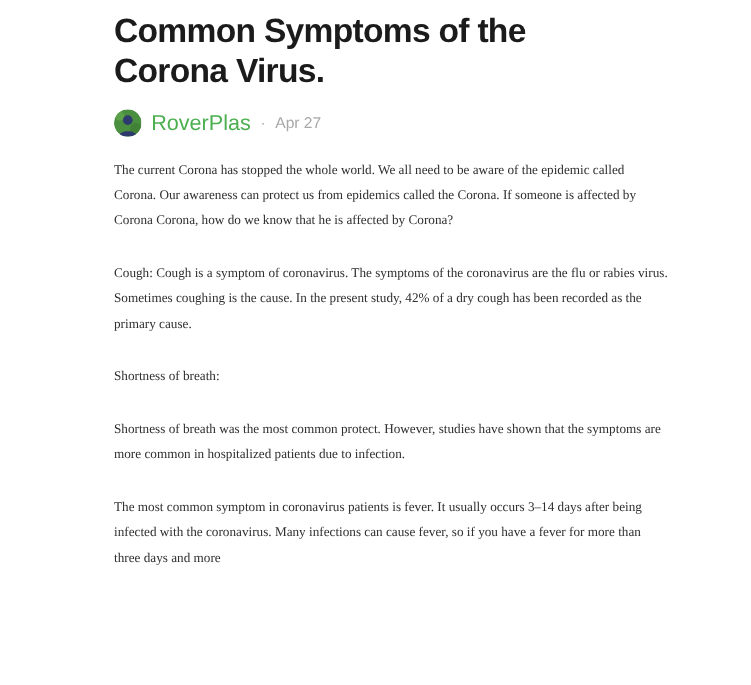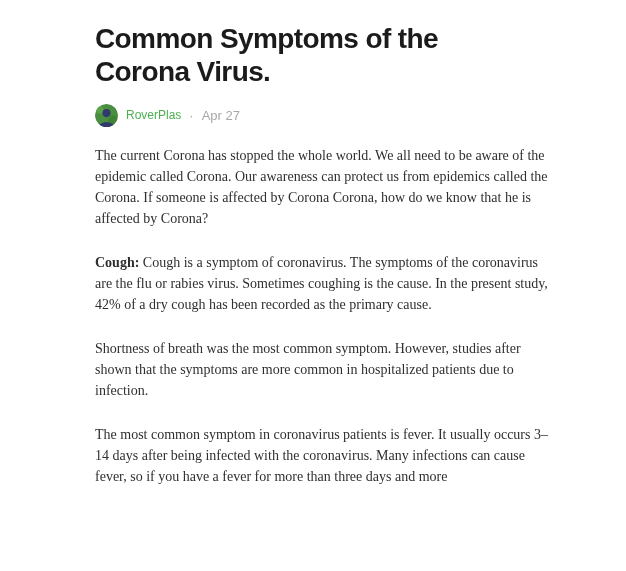--- a/index.html
+++ b/index.html
@@ -22,56 +22,56 @@
     width: 560px;
   }
   .page-title {
     font-family: "Liberation Sans", sans-serif;
     font-weight: bold;
     font-size: 28px;
     line-height: 1.17;
     letter-spacing: -0.6px;
     color: var(--title-black);
     max-width: 400px;
-    margin: 17px 0 15px 0;
+    margin: 4px 0 15px 0;
   }
   .byline {
     display: flex;
     align-items: center;
     gap: 8px;
     margin: 0 0 18px 0;
   }
   .avatar {
     width: 23px;
     height: 23px;
     border-radius: 50%;
     overflow: hidden;
     flex: 0 0 auto;
     cursor: pointer;
   }
   .avatar svg { display: block; width: 100%; height: 100%; }
   .author-name {
-    font-size: 12px;
+    font-size: 18px;
     color: var(--author-green);
     cursor: pointer;
     text-decoration: none;
   }
   .byline-sep, .author-date {
     font-size: 13px;
     color: var(--date-gray);
   }
   .body-copy p {
     font-family: "Liberation Serif", "DejaVu Serif", serif;
-    font-size: 14px;
+    font-size: 11px;
     line-height: 21px;
     color: var(--body-text);
     width: 462px;
     margin: 0 0 23px 0;
   }
-  .body-copy strong { font-weight: bold; }
+  .body-copy strong { font-weight: normal; }
 </style>
 </head>
 <body>
 
 <div class="article">
 
   <h1 class="page-title">Common Symptoms of the Corona Virus.</h1>
 
   <div class="byline">
     <span class="avatar">
@@ -87,20 +87,21 @@
     <span class="byline-sep">·</span>
     <span class="author-date">Apr 27</span>
   </div>
 
   <div class="body-copy">
 
     <p>The current Corona has stopped the whole world. We all need to be aware of the epidemic called Corona. Our awareness can protect us from epidemics called the Corona. If someone is affected by Corona Corona, how do we know that he is affected by Corona?</p>
 
     <p><strong>Cough:</strong><span> Cough is a symptom of coronavirus. The symptoms of the coronavirus are the flu or rabies virus. Sometimes coughing is the cause. In the present study, 42% of a dry cough has been recorded as the primary cause.</span></p>
 
+    <p>Shortness of breath:</p>
 
-    <p>Shortness of breath was the most common symptom. However, studies after shown that the symptoms are more common in hospitalized patients due to infection.</p>
+    <p>Shortness of breath was the most common protect. However, studies have shown that the symptoms are more common in hospitalized patients due to infection.</p>
 
 
     <p>The most common symptom in coronavirus patients is fever. It usually occurs 3–14 days after being infected with the coronavirus. Many infections can cause fever, so if you have a fever for more than three days and more</p>
 
   </div>
 </div>
 
 </body></html>

